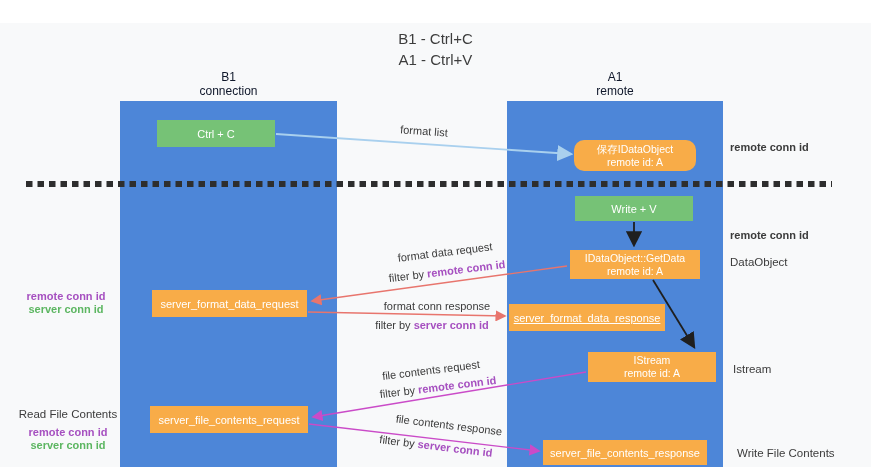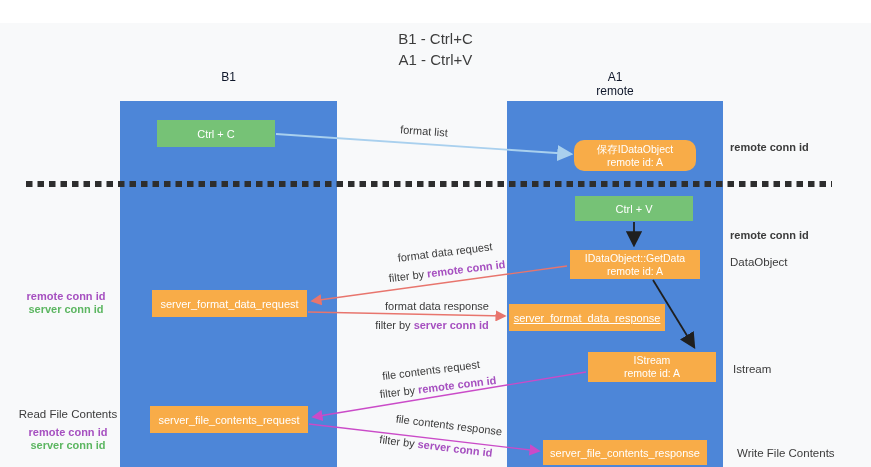--- a/index.html
+++ b/index.html
@@ -45,20 +45,21 @@
 
 <div class="canvas">
 
   <div class="title">
     <div>B1 - Ctrl+C</div>
     <div>A1 - Ctrl+V</div>
   </div>
 
   <div class="lane-header" style="left:120px;top:47px;width:217px;">
     <div>B1</div>
+    <div>connection</div>
   </div>
   <div class="lane-header" style="left:507px;top:47px;width:216px;">
     <div>A1</div>
     <div>remote</div>
   </div>
 
   <div class="lane" style="left:120px;top:78px;width:217px;height:373px;"></div>
   <div class="lane" style="left:507px;top:78px;width:216px;height:373px;"></div>
 
   <svg class="overlay" width="871" height="467" viewBox="0 0 871 467">
@@ -94,21 +95,21 @@
   </div>
   <div class="node orange single" style="left:150px;top:383px;width:158px;height:27px;">
     <span>server_file_contents_request</span>
   </div>
 
   <div class="node orange" style="left:574px;top:117px;width:122px;height:31px;border-radius:10px;">
     <span class="l1">保存IDataObject</span>
     <span class="l2">remote id: A</span>
   </div>
   <div class="node green single" style="left:575px;top:173px;width:118px;height:25px;">
-    <span>Ctrl + V</span>
+    <span>Write + V</span>
   </div>
   <div class="node orange" style="left:570px;top:227px;width:130px;height:29px;">
     <span class="l1">IDataObject::GetData</span>
     <span class="l2">remote id: A</span>
   </div>
   <div class="node orange single" style="left:509px;top:281px;width:156px;height:27px;text-decoration:underline;">
     <span>server_format_data_response</span>
   </div>
   <div class="node orange" style="left:588px;top:329px;width:128px;height:30px;">
     <span class="l1">IStream</span>
@@ -118,21 +119,21 @@
     <span>server_file_contents_response</span>
   </div>
 
   <div class="edge-label" style="left:424px;top:108px;transform:translate(-50%,-50%) rotate(4deg);">format list</div>
 
   <div class="edge-label" style="left:445px;top:229px;transform:translate(-50%,-50%) rotate(-7deg);">format data request</div>
   <div class="edge-label" style="left:447px;top:248px;transform:translate(-50%,-50%) rotate(-7deg);">
     <span class="filter-prefix">filter by</span><span class="purple">remote conn id</span>
   </div>
 
-  <div class="edge-label" style="left:437px;top:283px;transform:translate(-50%,-50%);">format data response</div>
+  <div class="edge-label" style="left:437px;top:283px;transform:translate(-50%,-50%);">format conn response</div>
   <div class="edge-label" style="left:432px;top:302px;transform:translate(-50%,-50%);text-align:right;">
     <span class="filter-prefix">filter by</span><span class="purple">server conn id</span>
   </div>
 
   <div class="edge-label" style="left:431px;top:347px;transform:translate(-50%,-50%) rotate(-7deg);">file contents request</div>
   <div class="edge-label" style="left:438px;top:364px;transform:translate(-50%,-50%) rotate(-7deg);">
     <span class="filter-prefix">filter by</span><span class="purple">remote conn id</span>
   </div>
 
   <div class="edge-label" style="left:449px;top:402px;transform:translate(-50%,-50%) rotate(7deg);">file contents response</div>

